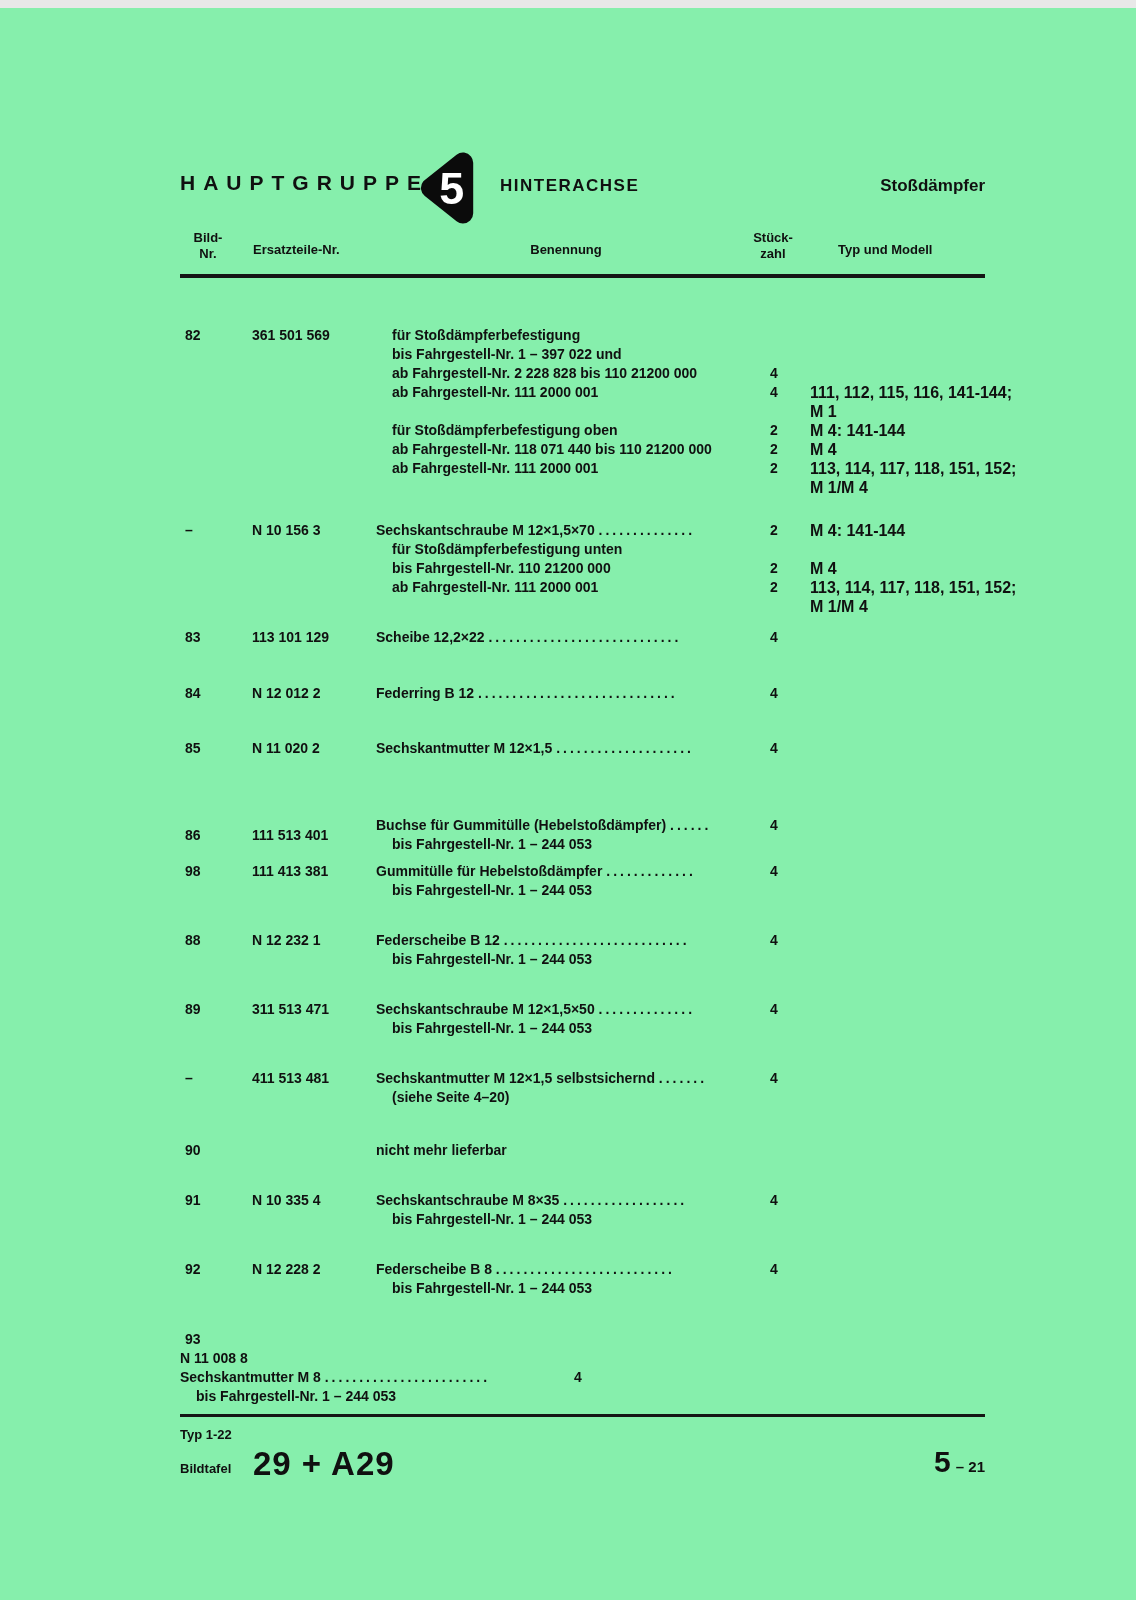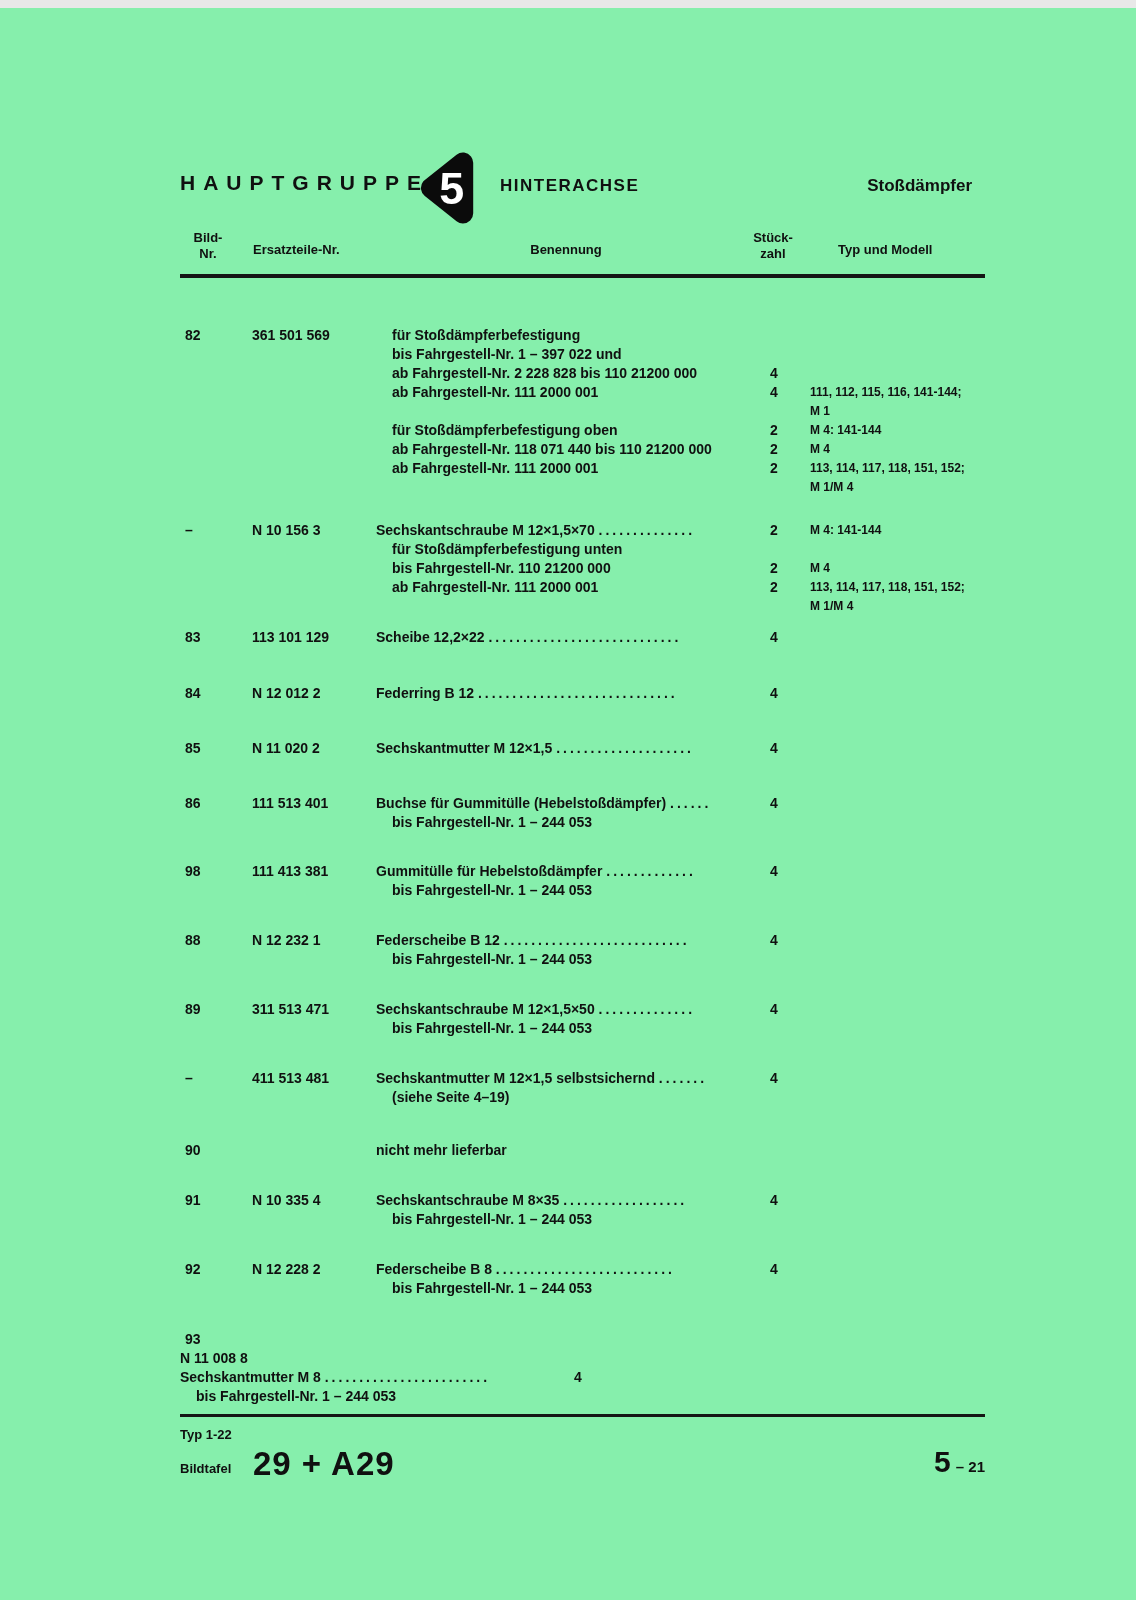--- a/index.html
+++ b/index.html
@@ -30,21 +30,21 @@
      font-size:14px;font-weight:600;line-height:19px;}
   .c-bild{width:72px;padding-left:5px;box-sizing:border-box;}
   .c-part{width:124px;box-sizing:border-box;white-space:nowrap;}
   .lines{width:609px;}
   .line{display:flex;height:19px;}
   .c-ben{width:380px;box-sizing:border-box;white-space:nowrap;overflow:visible;}
   .c-ben.ind{padding-left:16px;}
   .dots{letter-spacing:3px;}
   .c-qty{width:48px;padding-left:14px;box-sizing:border-box;}
   .c-model{width:181px;padding-left:6px;box-sizing:border-box;
-           white-space:nowrap;font-size:12px;}
+           white-space:nowrap;font-size:16px;}
 
   
   .f-small{font-size:13px;font-weight:bold;}
   .f-big{font-size:33px;font-weight:bold;letter-spacing:1px;}
   .pageno{display:flex;align-items:baseline;gap:5px;font-weight:bold;}
   .pageno .major{font-size:30px;}
   .pageno .minor{font-size:15px;}
 </style>
 </head>
 <body>
@@ -53,21 +53,21 @@
 
   <div class="abs h-main" style="left:180px;top:163px;">HAUPTGRUPPE</div>
 
   <svg class="abs" style="left:420px;top:141px;" width="56" height="78" viewBox="0 0 60 78">
     <polygon points="46,12 46,66 12,39" fill="#0b0b0b" stroke="#0b0b0b" stroke-width="22" stroke-linejoin="round"></polygon>
     <text x="34" y="56" font-size="48" font-weight="bold" fill="#ffffff" text-anchor="middle" font-family="Liberation Sans, sans-serif">5</text>
   </svg>
 
   <div class="abs h-sub" style="left:500px;top:168px;">HINTERACHSE</div>
 
-  <div class="abs h-right" style="right:164px;top:168px;">Stoßdämpfer</div>
+  <div class="abs h-right" style="right:151px;top:168px;">Stoßdämpfer</div>
 
   <div class="abs col-h center" style="left:178px;top:222px;width:60px;">
     <div>Bild-</div>
     <div>Nr.</div>
   </div>
   <div class="abs col-h" style="left:253px;top:234px;text-align:center;">Ersatzteile-Nr.</div>
   <div class="abs col-h center" style="left:376px;top:234px;width:380px;">Benennung</div>
   <div class="abs col-h center" style="left:744px;top:222px;width:58px;">
     <div>Stück-</div>
     <div>zahl</div>
@@ -190,21 +190,21 @@
       <span class="c-part">N 11 020 2</span>
       <span class="lines">
           <div class="line">
             <span class="c-ben"><span>Sechskantmutter M 12×1,5 </span><span class="dots">....................</span></span>
             <span class="c-qty">4</span>
             <span class="c-model"></span>
           </div>
         </span>
     </div>
 
-    <div class="r" style="top: 786px;">
+    <div class="r" style="top: 808px; align-items: center;">
       <span class="c-bild">86</span>
       <span class="c-part">111 513 401</span>
       <span class="lines">
           <div class="line">
             <span class="c-ben"><span>Buchse für Gummitülle (Hebelstoßdämpfer) </span><span class="dots">......</span></span>
             <span class="c-qty">4</span>
             <span class="c-model"></span>
           </div>
           <div class="line">
             <span class="c-ben ind">bis Fahrgestell-Nr. 1 – 244 053</span>
@@ -268,21 +268,21 @@
     <div class="r" style="top: 1061px;">
       <span class="c-bild">–</span>
       <span class="c-part">411 513 481</span>
       <span class="lines">
           <div class="line">
             <span class="c-ben"><span>Sechskantmutter M 12×1,5 selbstsichernd </span><span class="dots">.......</span></span>
             <span class="c-qty">4</span>
             <span class="c-model"></span>
           </div>
           <div class="line">
-            <span class="c-ben ind">(siehe Seite 4–19)</span>
+            <span class="c-ben ind">(siehe Seite 4–20)</span>
             <span class="c-qty"></span>
             <span class="c-model"></span>
           </div>
         </span>
     </div>
 
     <div class="r" style="top: 1133px;">
       <span class="c-bild">90</span>
       <span class="c-part"></span>
       <span class="lines">

